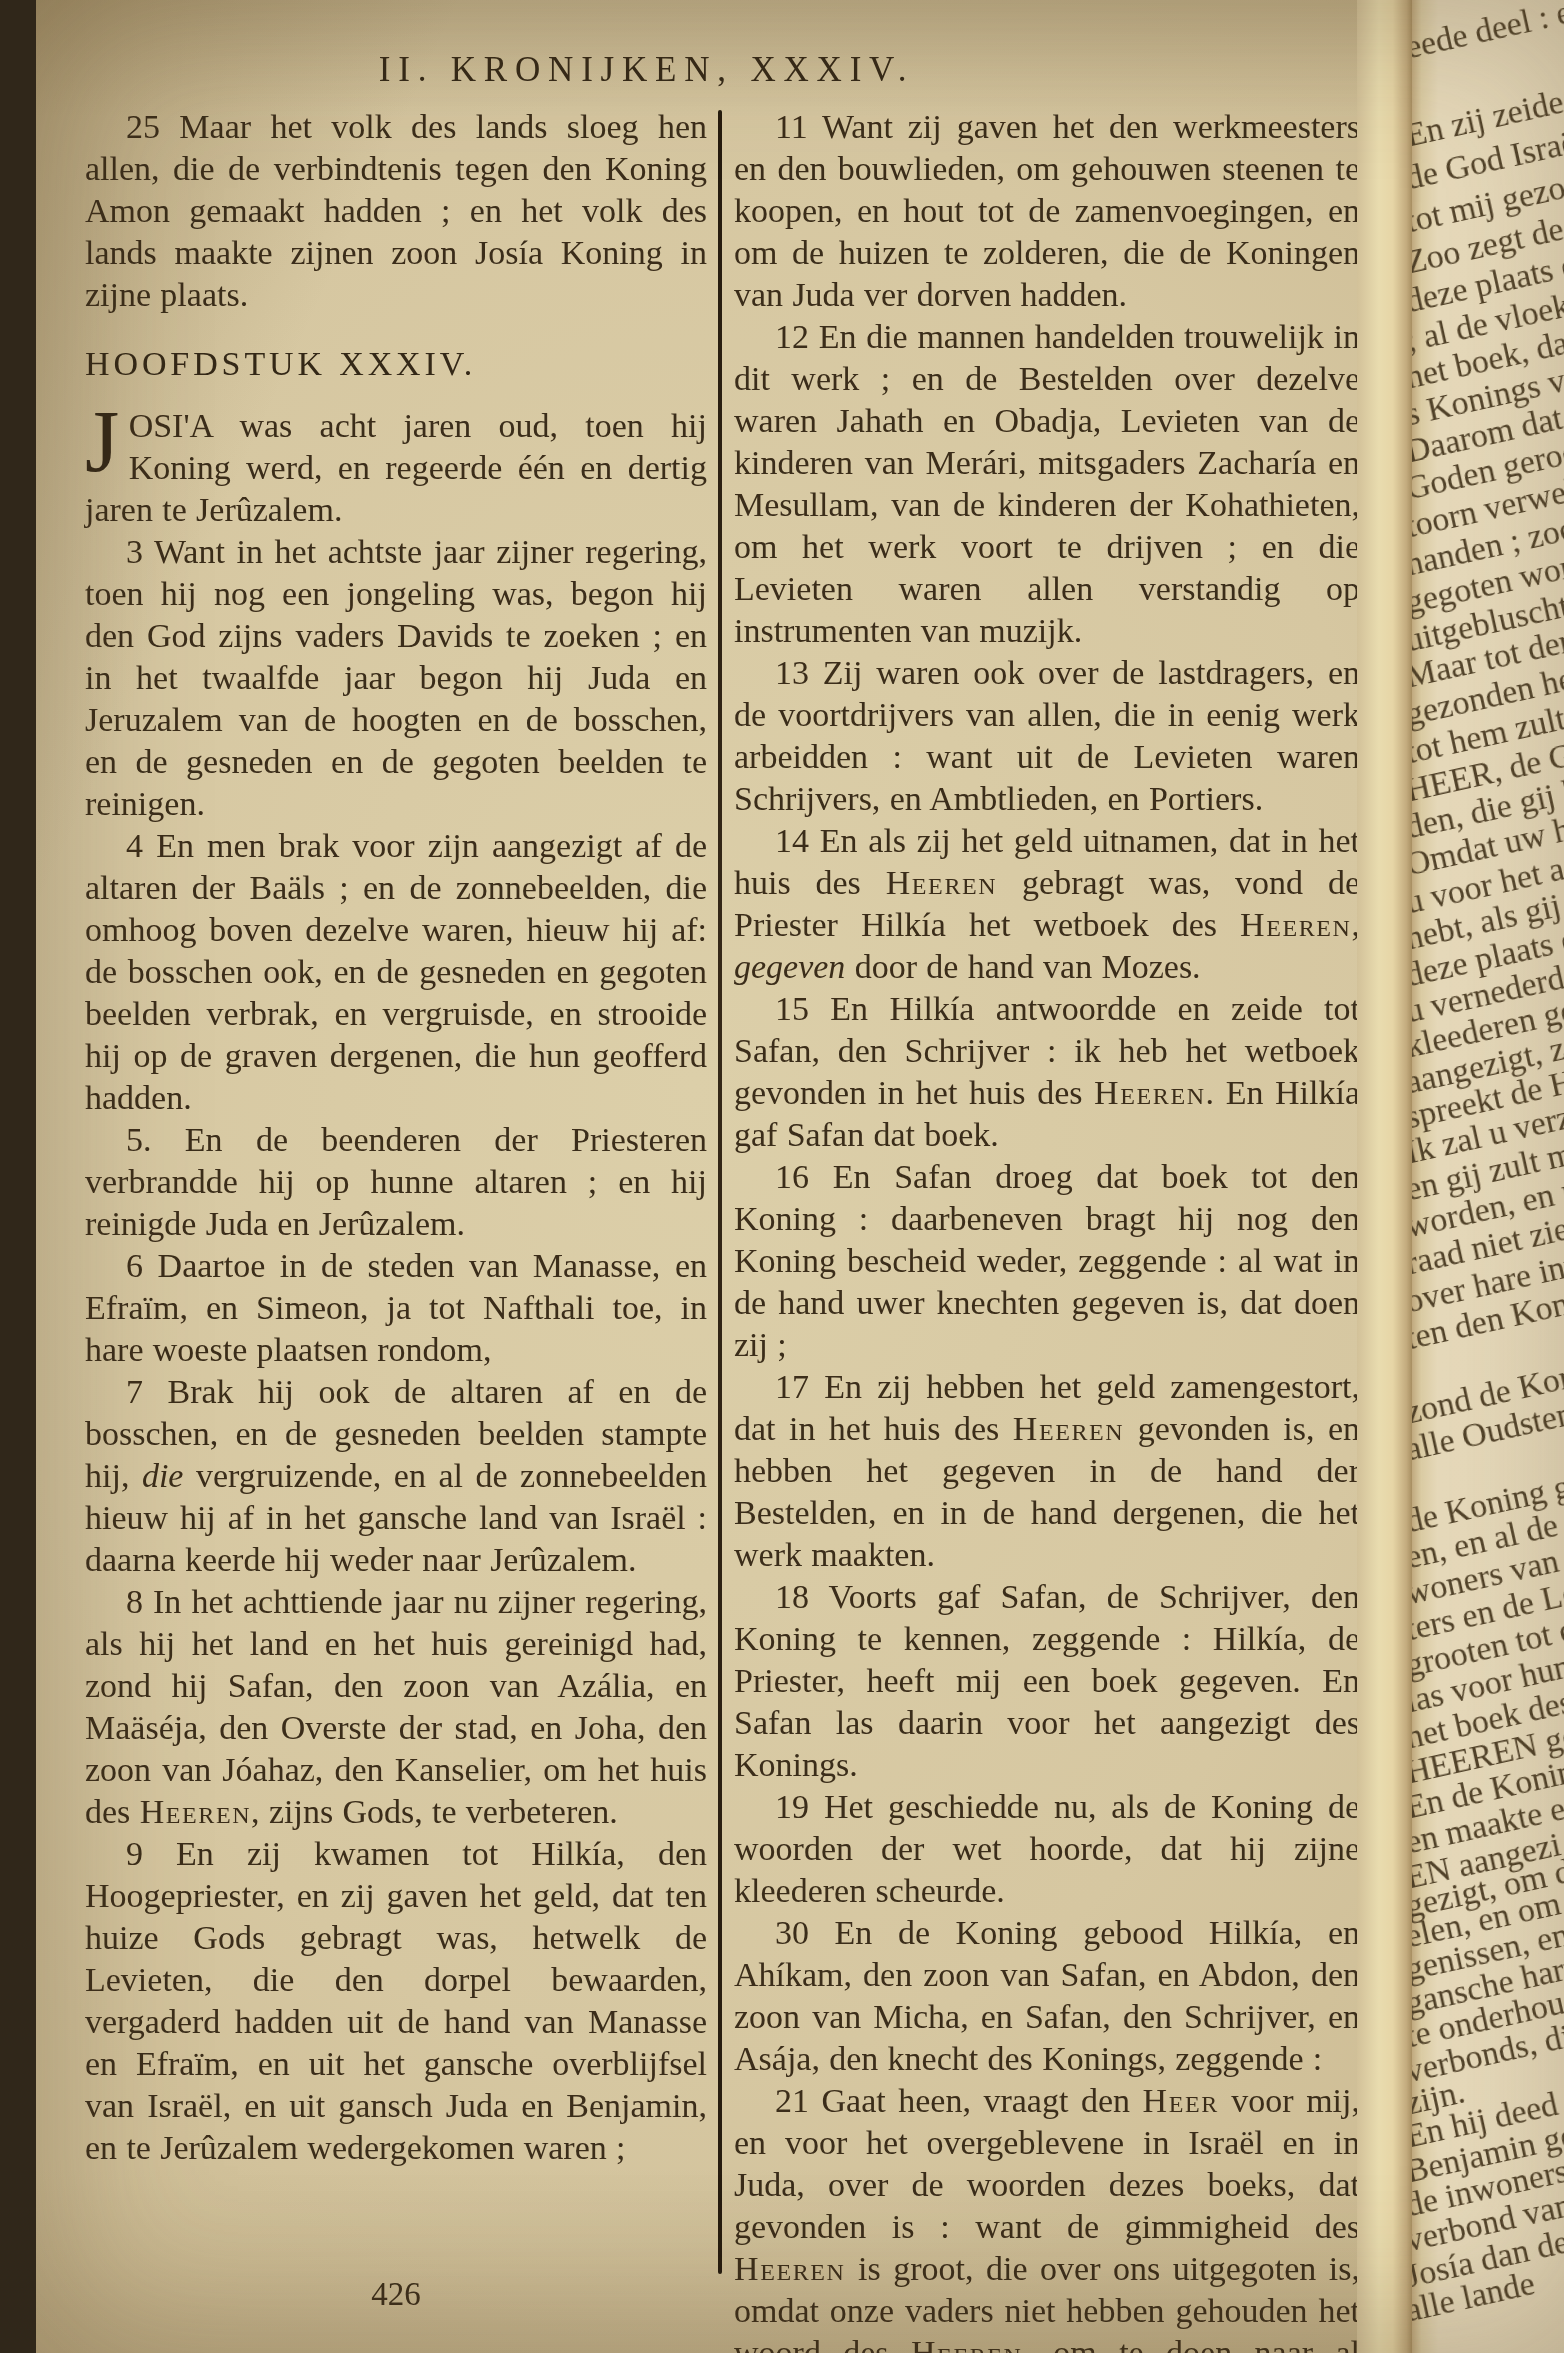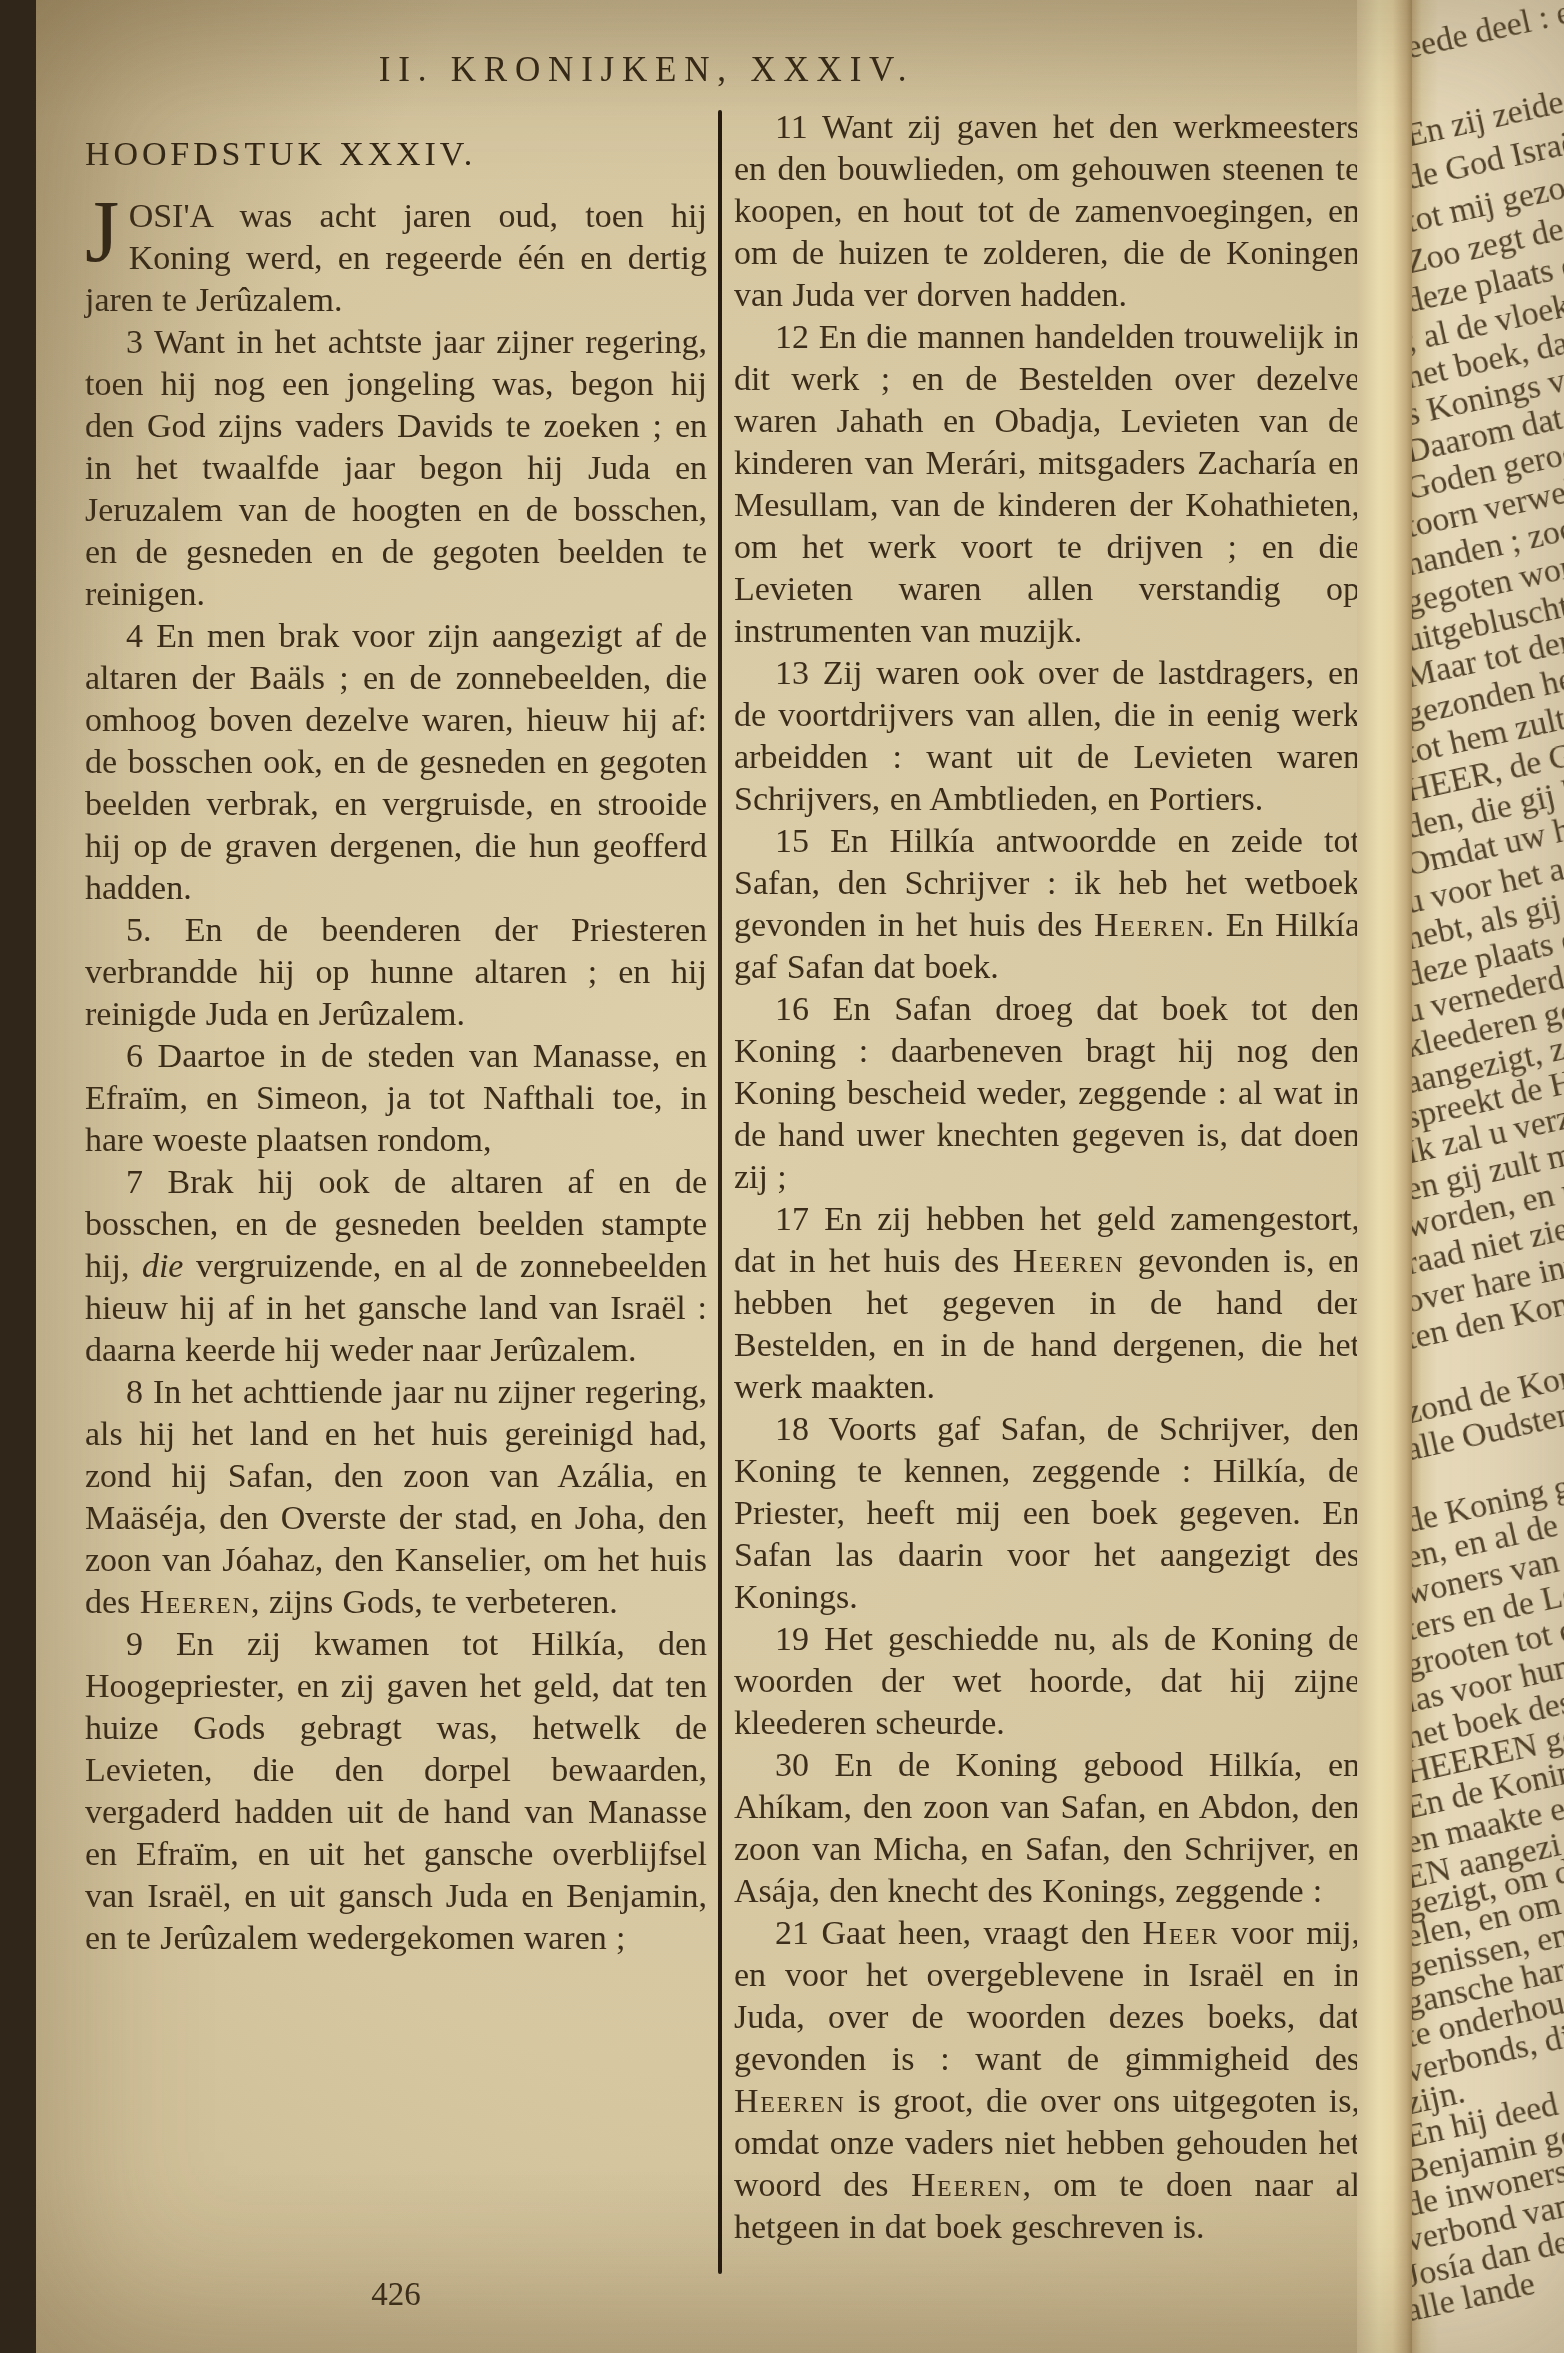--- a/index.html
+++ b/index.html
@@ -64,20 +64,21 @@
   }
 </style>
 </head>
 <body>
 
 <div id="page">
   <div class="hdr">II. KRONIJKEN, XXXIV.</div>
 
   <div id="leftcol" class="col">
     <div id="left-intro">
+        <p class="ind"><span>25 Maar het volk des lands sloeg hen allen, die de verbindtenis tegen den Koning Amon gemaakt hadden ; en het volk des lands maakte zijnen zoon Josía Koning in zijne plaats.</span></p>
       </div>
     <div class="chapter-heading">HOOFDSTUK XXXIV.</div>
     <div id="left-verses">
         <p class=""><span class="dropcap">J</span><span>OSI'A was acht jaren oud, toen hij Koning werd, en regeerde één en dertig jaren te Jerûzalem.</span></p>
         <p class="ind"><span>3 Want in het achtste jaar zijner regering, toen hij nog een jongeling was, begon hij den God zijns vaders Davids te zoeken ; en in het twaalfde jaar begon hij Juda en Jeruzalem van de hoogten en de bosschen, en de gesneden en de gegoten beelden te reinigen.</span></p>
         <p class="ind"><span>4 En men brak voor zijn aangezigt af de altaren der Baäls ; en de zonnebeelden, die omhoog boven dezelve waren, hieuw hij af: de bosschen ook, en de gesneden en gegoten beelden verbrak, en vergruisde, en strooide hij op de graven dergenen, die hun geofferd hadden.</span></p>
         <p class="ind"><span>5. En de beenderen der Priesteren verbrandde hij op hunne altaren ; en hij reinigde Juda en Jerûzalem.</span></p>
         <p class="ind"><span>6 Daartoe in de steden van Manasse, en Efraïm, en Simeon, ja tot Nafthali toe, in hare woeste plaatsen rondom,</span></p>
         <p class="ind"><span>7 Brak hij ook de altaren af en de bosschen, en de gesneden beelden stampte hij, </span><span class="it">die</span><span> vergruizende, en al de zonnebeelden hieuw hij af in het gansche land van Israël : daarna keerde hij weder naar Jerûzalem.</span></p>
         <p class="ind"><span>8 In het achttiende jaar nu zijner regering, als hij het land en het huis gereinigd had, zond hij Safan, den zoon van Azália, en Maäséja, den Overste der stad, en Joha, den zoon van Jóahaz, den Kanselier, om het huis des </span><span class="sc">Heeren</span><span>, zijns Gods, te verbeteren.</span></p>
@@ -85,20 +86,21 @@
       </div>
   </div>
 
   <div id="divider"></div>
 
   <div id="rightcol" class="col">
     <div id="right-verses">
         <p class="ind"><span>11 Want zij gaven het den werkmeesters en den bouwlieden, om gehouwen steenen te koopen, en hout tot de zamenvoegingen, en om de huizen te zolderen, die de Koningen van Juda ver dorven hadden.</span></p>
         <p class="ind"><span>12 En die mannen handelden trouwelijk in dit werk ; en de Bestelden over dezelve waren Jahath en Obadja, Levieten van de kinderen van Merári, mitsgaders Zacharía en Mesullam, van de kinderen der Kohathieten, om het werk voort te drijven ; en die Levieten waren allen verstandig op instrumenten van muzijk.</span></p>
         <p class="ind"><span>13 Zij waren ook over de lastdragers, en de voortdrijvers van allen, die in eenig werk arbeidden : want uit de Levieten waren Schrijvers, en Ambtlieden, en Portiers.</span></p>
+        <p class="ind"><span>14 En als zij het geld uitnamen, dat in het huis des </span><span class="sc">Heeren</span><span> gebragt was, vond de Priester Hilkía het wetboek des </span><span class="sc">Heeren</span><span>, </span><span class="it">gegeven</span><span> door de hand van Mozes.</span></p>
         <p class="ind"><span>15 En Hilkía antwoordde en zeide tot Safan, den Schrijver : ik heb het wetboek gevonden in het huis des </span><span class="sc">Heeren</span><span>. En Hilkía gaf Safan dat boek.</span></p>
         <p class="ind"><span>16 En Safan droeg dat boek tot den Koning : daarbeneven bragt hij nog den Koning bescheid weder, zeggende : al wat in de hand uwer knechten gegeven is, dat doen zij ;</span></p>
         <p class="ind"><span>17 En zij hebben het geld zamengestort, dat in het huis des </span><span class="sc">Heeren</span><span> gevonden is, en hebben het gegeven in de hand der Bestelden, en in de hand dergenen, die het werk maakten.</span></p>
         <p class="ind"><span>18 Voorts gaf Safan, de Schrijver, den Koning te kennen, zeggende : Hilkía, de Priester, heeft mij een boek gegeven. En Safan las daarin voor het aangezigt des Konings.</span></p>
         <p class="ind"><span>19 Het geschiedde nu, als de Koning de woorden der wet hoorde, dat hij zijne kleederen scheurde.</span></p>
         <p class="ind"><span>30 En de Koning gebood Hilkía, en Ahíkam, den zoon van Safan, en Abdon, den zoon van Micha, en Safan, den Schrijver, en Asája, den knecht des Konings, zeggende :</span></p>
         <p class="ind"><span>21 Gaat heen, vraagt den </span><span class="sc">Heer</span><span> voor mij, en voor het overgeblevene in Israël en in Juda, over de woorden dezes boeks, dat gevonden is : want de gimmigheid des </span><span class="sc">Heeren</span><span> is groot, die over ons uitgegoten is, omdat onze vaders niet hebben gehouden het woord des </span><span class="sc">Heeren</span><span>, om te doen naar al hetgeen in dat boek geschreven is.</span></p>
       </div>
   </div>
 

